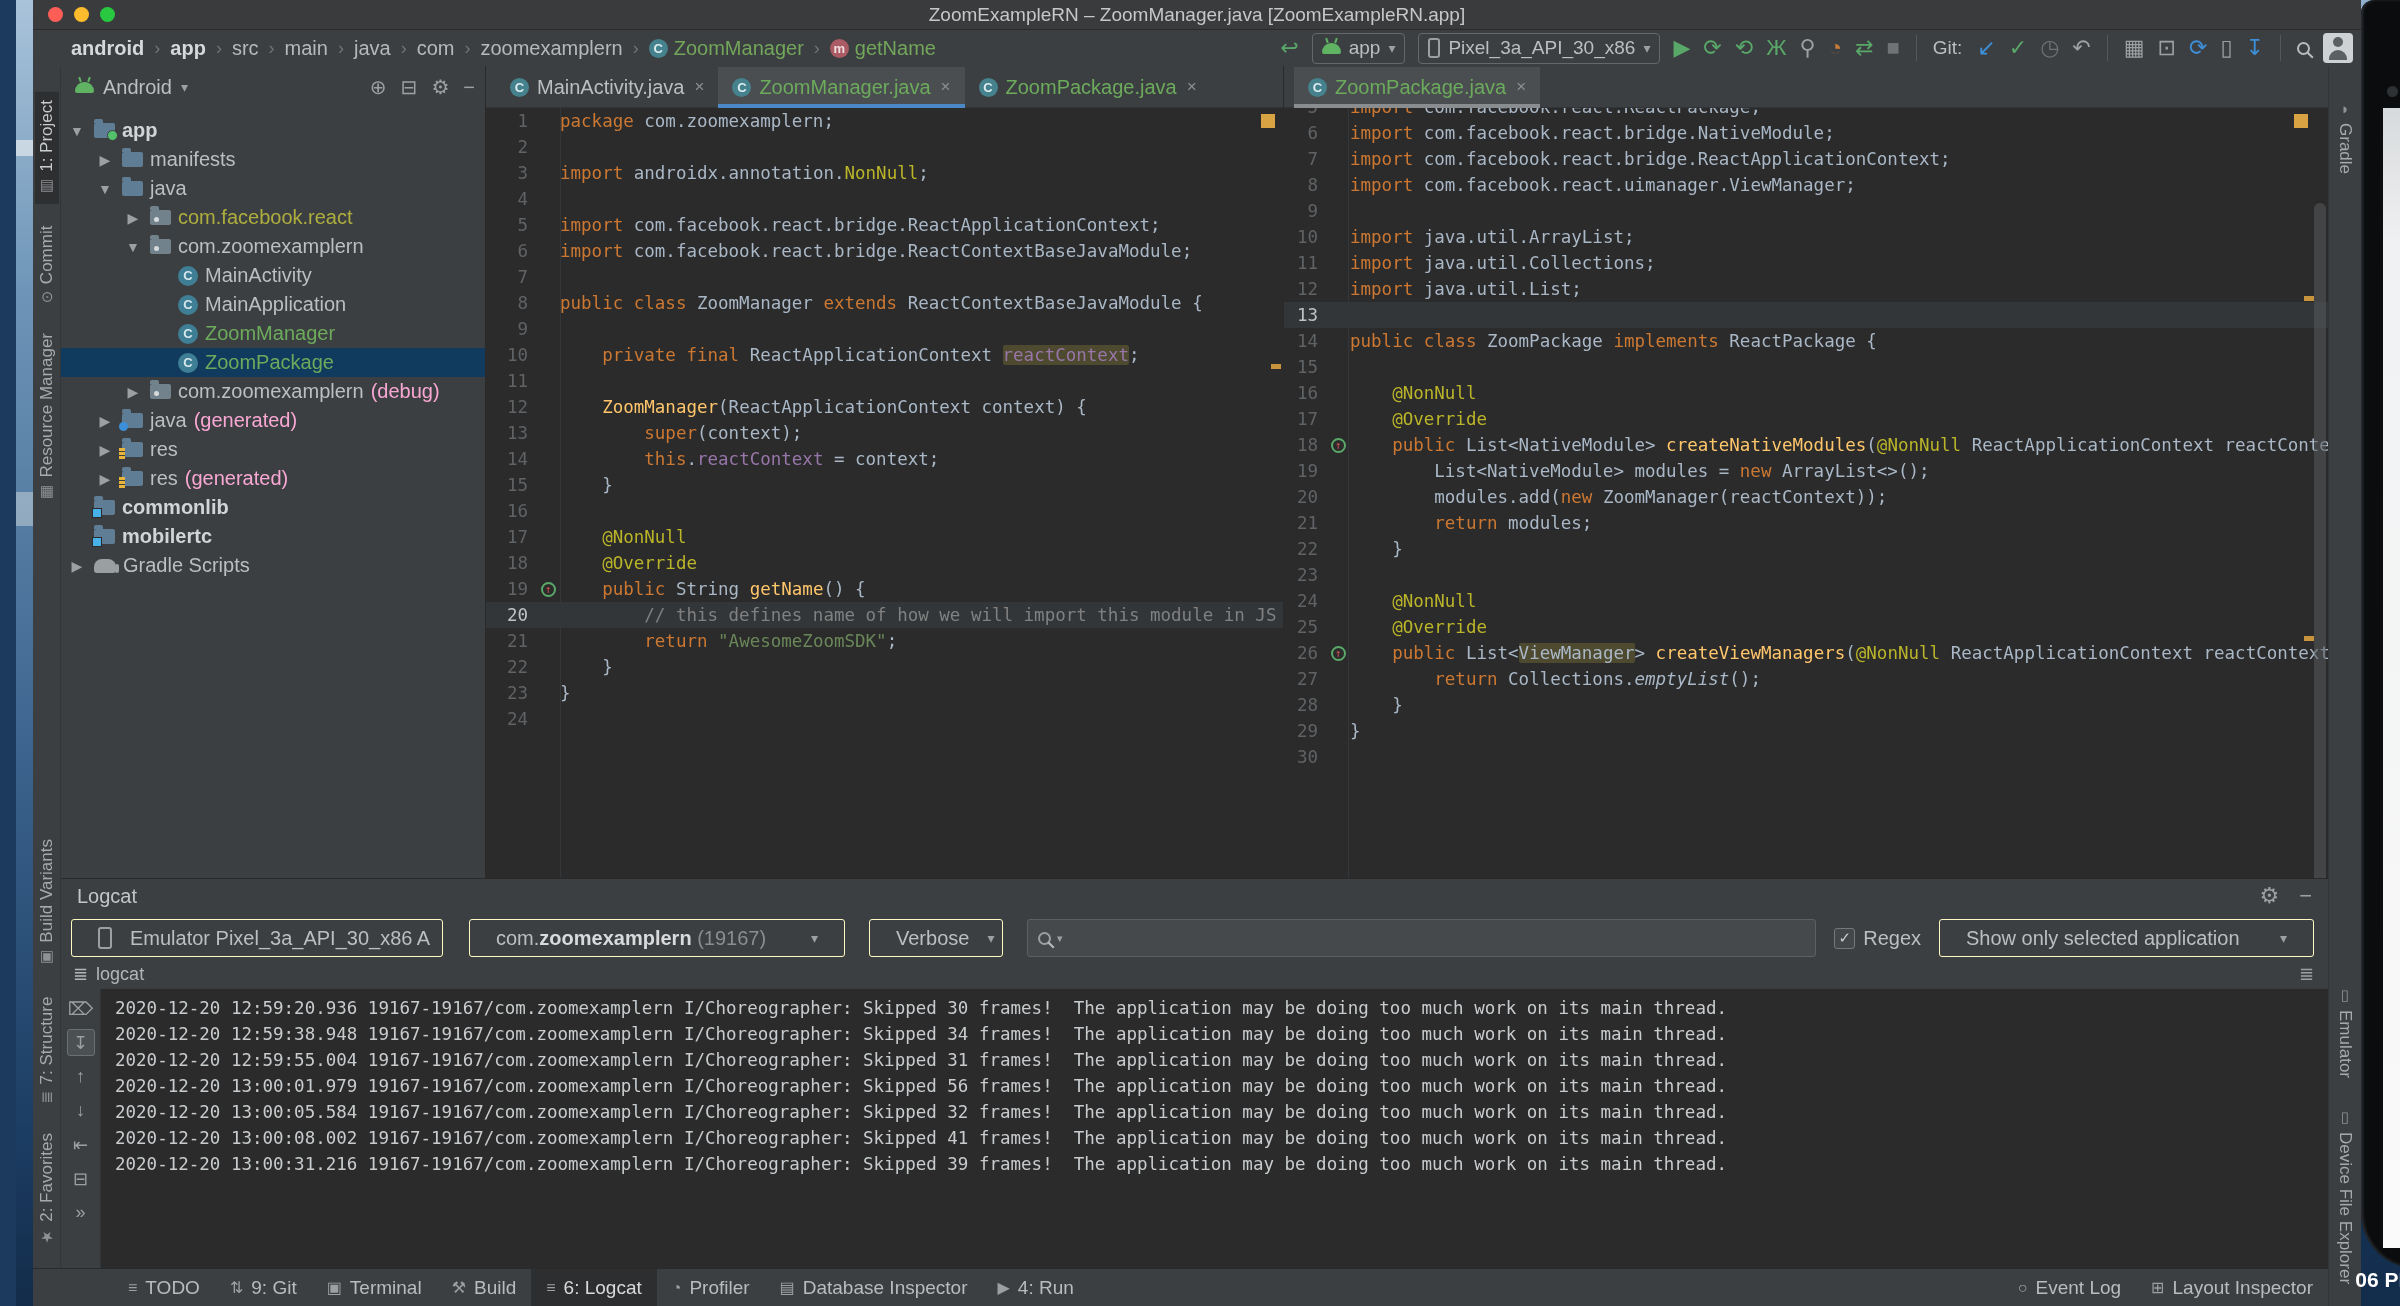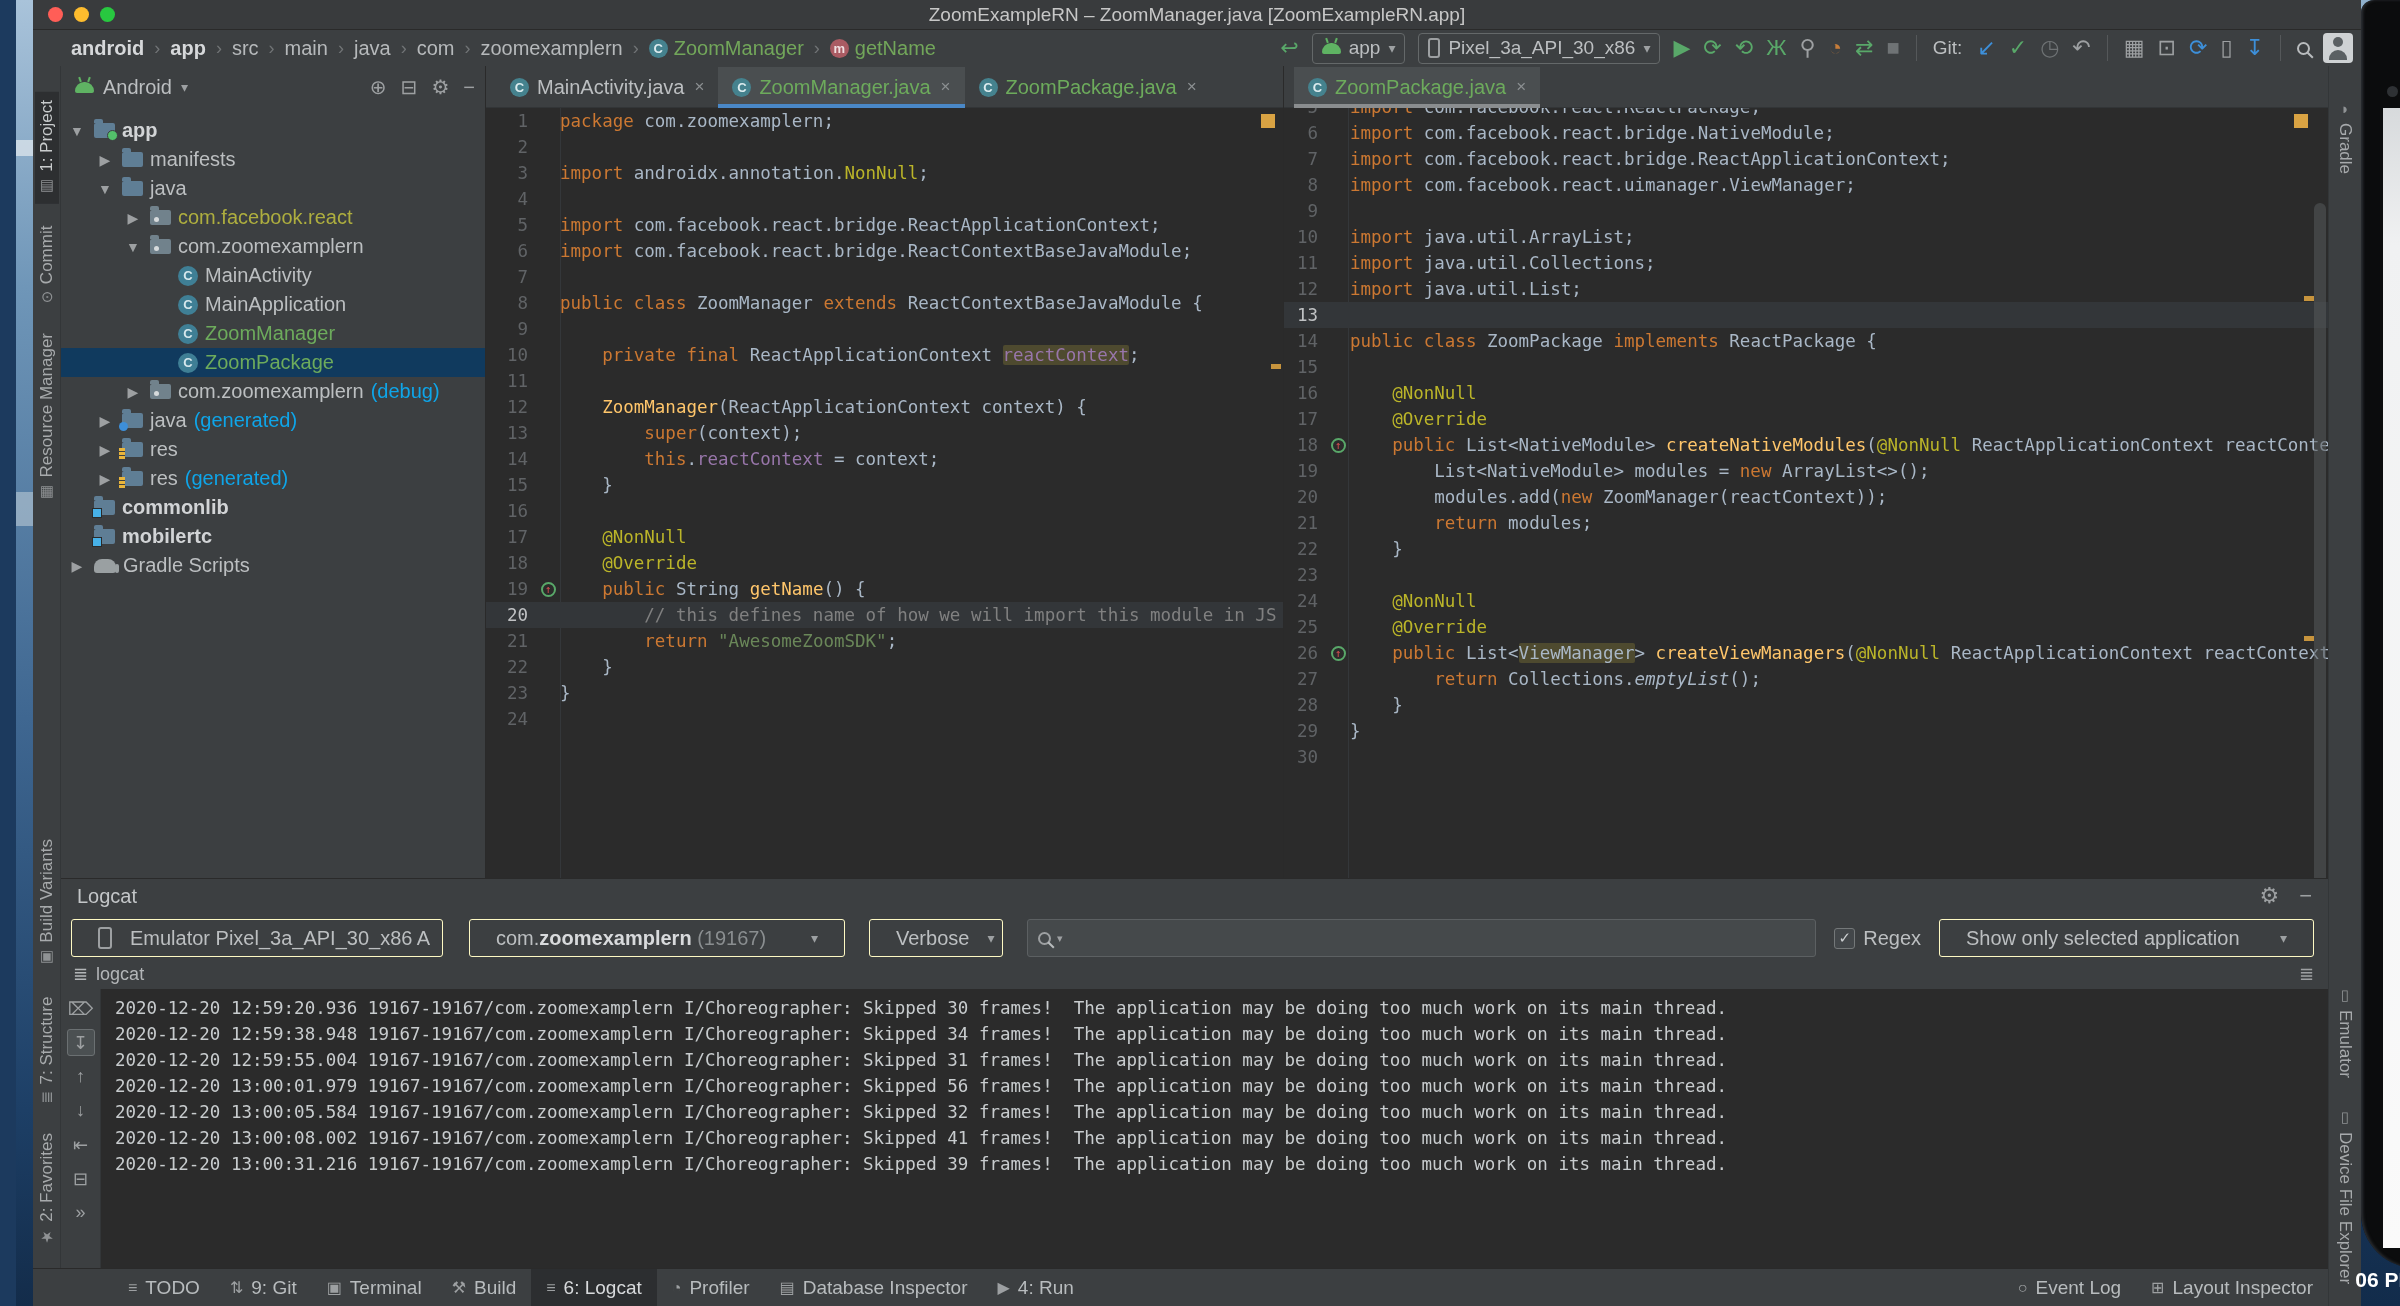--- a/index.html
+++ b/index.html
@@ -75,21 +75,21 @@
   .phead .plabel { color:#bcbfc1; font-size:20px; }
   .phead .picons { margin-left:auto; display:flex; align-items:center; gap:14px; }
   .phead .picons .tbi { font-size:20px; }
   .ptree { flex:1; overflow:hidden; padding-top:8px; }
   .trow { height:29px; display:flex; align-items:center; gap:7px; color:#bcbfc1; font-size:20px; white-space:nowrap; }
   .trow.sel { background:#103a5e; }
   .chev { width:20px; text-align:center; color:#9da0a2; font-size:14px; flex:none; }
   .tlabel.bold { font-weight:bold; color:#d2d4d6; }
   .tlabel.olive { color:#aeae3f; }
   .tlabel.green { color:#6dab5c; }
-  .tsuffix { color:#0ea5e9; }
+  .tsuffix { color:#f9a8d4; }
   .ficon { width:21px; height:15px; background:#5f7e95; border-radius:2px; position:relative; flex:none; }
   .ficon::before { content:""; position:absolute; top:-4px; left:0; width:9px; height:4px; background:inherit; border-radius:2px 2px 0 0; }
   .ficon.pkg { background:#71828c; }
   .ficon.pkg::after { content:""; position:absolute; left:4px; bottom:3px; width:5px; height:5px; border-radius:50%; background:#d6dadc; }
   .ficon.mod::after { content:""; position:absolute; left:-2px; bottom:-3px; width:8px; height:8px; background:#47b1e8; border:1px solid #2b2b2b; }
   .ficon.appmod::after { content:""; position:absolute; right:-3px; bottom:-3px; width:9px; height:9px; border-radius:50%; background:#53c06a; border:1px solid #3c3f41; }
   .ficon.res::after { content:""; position:absolute; left:-3px; bottom:-2px; width:6px; height:11px;
     background:repeating-linear-gradient(#e8b53c 0 3px, #3c3f41 3px 4px); }
   .ficon.gen::after { content:""; position:absolute; left:-3px; bottom:-3px; width:9px; height:9px; border-radius:50%; background:#3d8fd9; }
   .clsicon { width:20px; height:20px; border-radius:50%; background:#3f7f95; color:#d5e7ec; font-size:13px; font-weight:bold;

